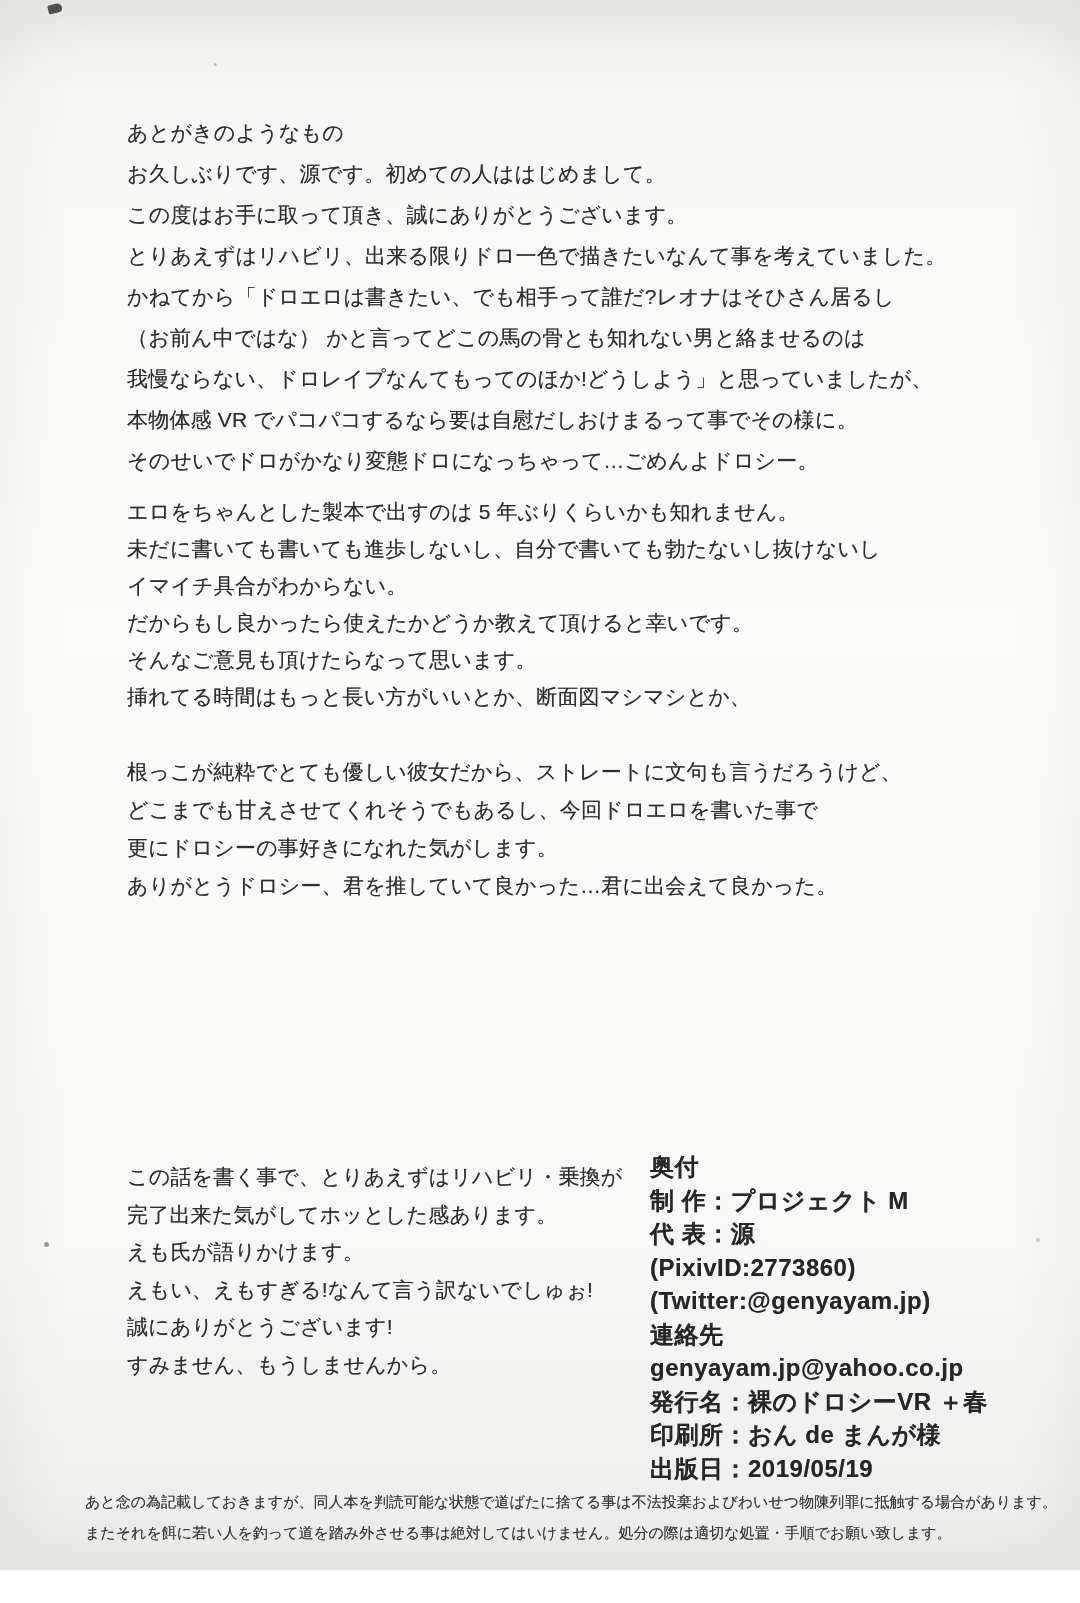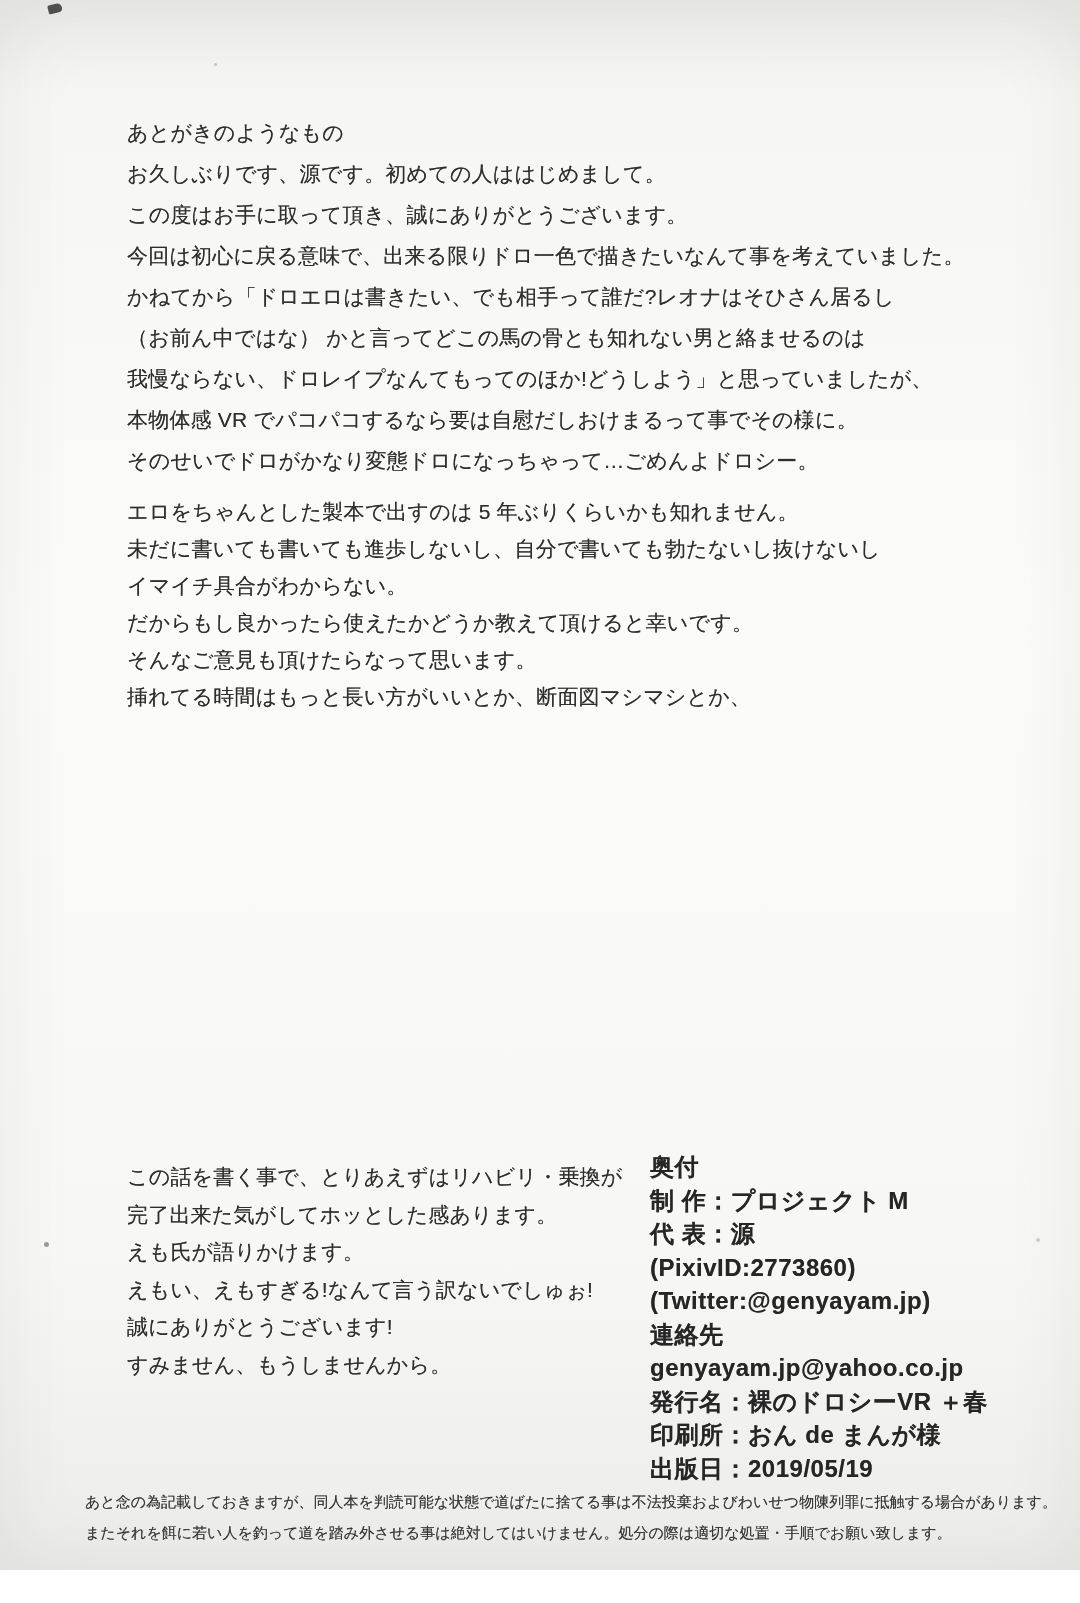--- a/index.html
+++ b/index.html
@@ -47,38 +47,44 @@
 </head>
 <body>
 
 <div class="page">
 
   <div class="block" id="afterword-a">
     <div class="line">あとがきのようなもの</div>
     <div>
         <div class="line">お久しぶりです、源です。初めての人ははじめまして。</div>
         <div class="line">この度はお手に取って頂き、誠にありがとうございます。</div>
-        <div class="line">今回は初心に戻る意味で、出来る限りドロ一色で描きたいなんて事を考えていました。</div>
+        <div class="line">とりあえずはリハビリ、出来る限りドロ一色で描きたいなんて事を考えていました。</div>
         <div class="line">かねてから「ドロエロは書きたい、でも相手って誰だ?レオナはそひさん居るし</div>
         <div class="line">（お前ん中ではな） かと言ってどこの馬の骨とも知れない男と絡ませるのは</div>
         <div class="line">我慢ならない、ドロレイプなんてもってのほか!どうしよう」と思っていましたが、</div>
         <div class="line">本物体感 VR でパコパコするなら要は自慰だしおけまるって事でその様に。</div>
         <div class="line">そのせいでドロがかなり変態ドロになっちゃって…ごめんよドロシー。</div>
       </div>
   </div>
 
   <div class="block" id="afterword-b">
       <div class="line">エロをちゃんとした製本で出すのは 5 年ぶりくらいかも知れません。</div>
       <div class="line">未だに書いても書いても進歩しないし、自分で書いても勃たないし抜けないし</div>
       <div class="line">イマイチ具合がわからない。</div>
       <div class="line">だからもし良かったら使えたかどうか教えて頂けると幸いです。</div>
       <div class="line">そんなご意見も頂けたらなって思います。</div>
       <div class="line">挿れてる時間はもっと長い方がいいとか、断面図マシマシとか、</div>
     </div>
 
+  <div class="block" id="afterword-c">
+      <div class="line">根っこが純粋でとても優しい彼女だから、ストレートに文句も言うだろうけど、</div>
+      <div class="line">どこまでも甘えさせてくれそうでもあるし、今回ドロエロを書いた事で</div>
+      <div class="line">更にドロシーの事好きになれた気がします。</div>
+      <div class="line">ありがとうドロシー、君を推していて良かった…君に出会えて良かった。</div>
+    </div>
 
 
   <div class="block" id="closing">
       <div class="line">この話を書く事で、とりあえずはリハビリ・乗換が</div>
       <div class="line">完了出来た気がしてホッとした感あります。</div>
       <div class="line">えも氏が語りかけます。</div>
       <div class="line">えもい、えもすぎる!なんて言う訳ないでしゅぉ!</div>
       <div class="line">誠にありがとうございます!</div>
       <div class="line">すみません、もうしませんから。</div>
     </div>

